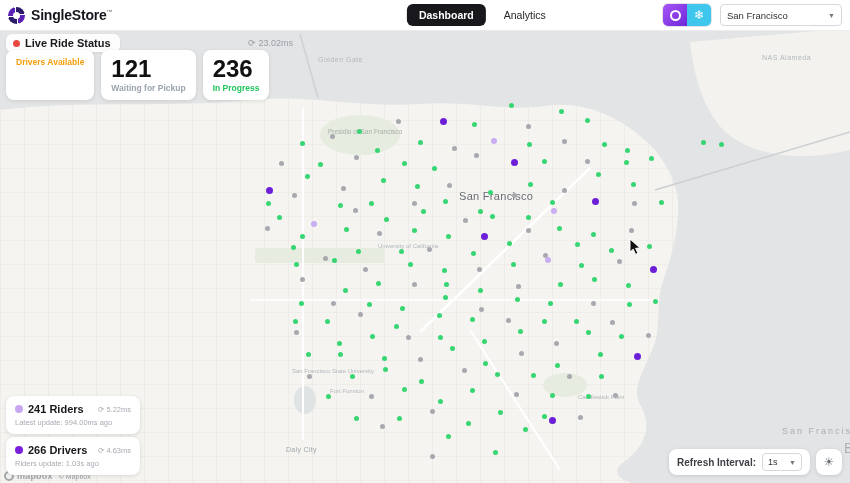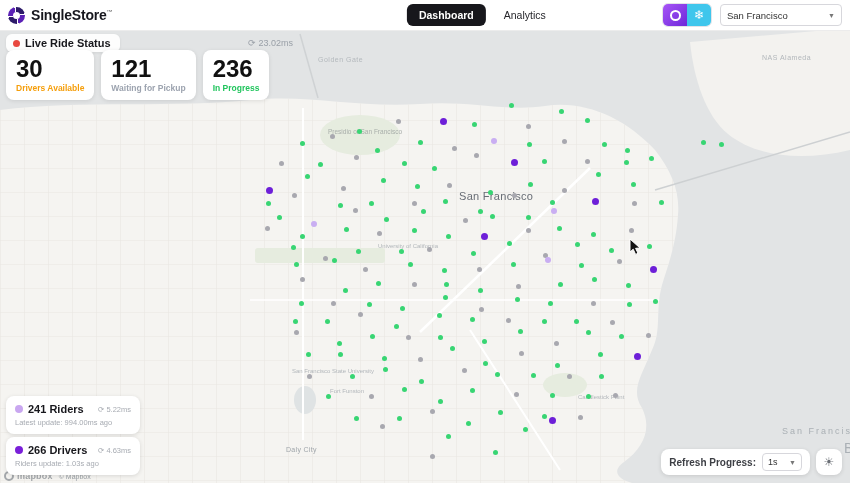--- a/index.html
+++ b/index.html
@@ -345,21 +345,20 @@
   </div>
 </div>
 
 <div class="overlay live-pill">
   <span class="live-dot"></span>
   <span class="live-text">Live Ride Status</span>
 </div>
 
 <div class="overlay stats-row">
   <div class="stat-card">
-    <div class="stat-value">30</div>
     <div class="stat-label" style="color: rgb(245, 158, 11);">Drivers Available</div>
   </div>
   <div class="stat-card">
     <div class="stat-value">121</div>
     <div class="stat-label" style="color: rgb(156, 163, 175);">Waiting for Pickup</div>
   </div>
   <div class="stat-card">
     <div class="stat-value">236</div>
     <div class="stat-label" style="color: rgb(34, 197, 94);">In Progress</div>
   </div>
@@ -388,21 +387,21 @@
     <span class="legend-title">266 Drivers</span>
     <span class="legend-lat">
         <span>⟳</span>
         <span>4.63ms</span>
       </span>
   </div>
   <div class="legend-sub">Riders update: 1.03s ago</div>
 </div>
 
 <div class="overlay refresh-bar">
-  <span class="refresh-label">Refresh Progress:</span>
+  <span class="refresh-label">Refresh Interval:</span>
   <div class="interval-select">
     <span>1s</span>
     <span class="chev">▼</span>
   </div>
 </div>
 <div class="settings-btn">
   <span>☀</span>
 </div>
 
 <div class="overlay attribution">

